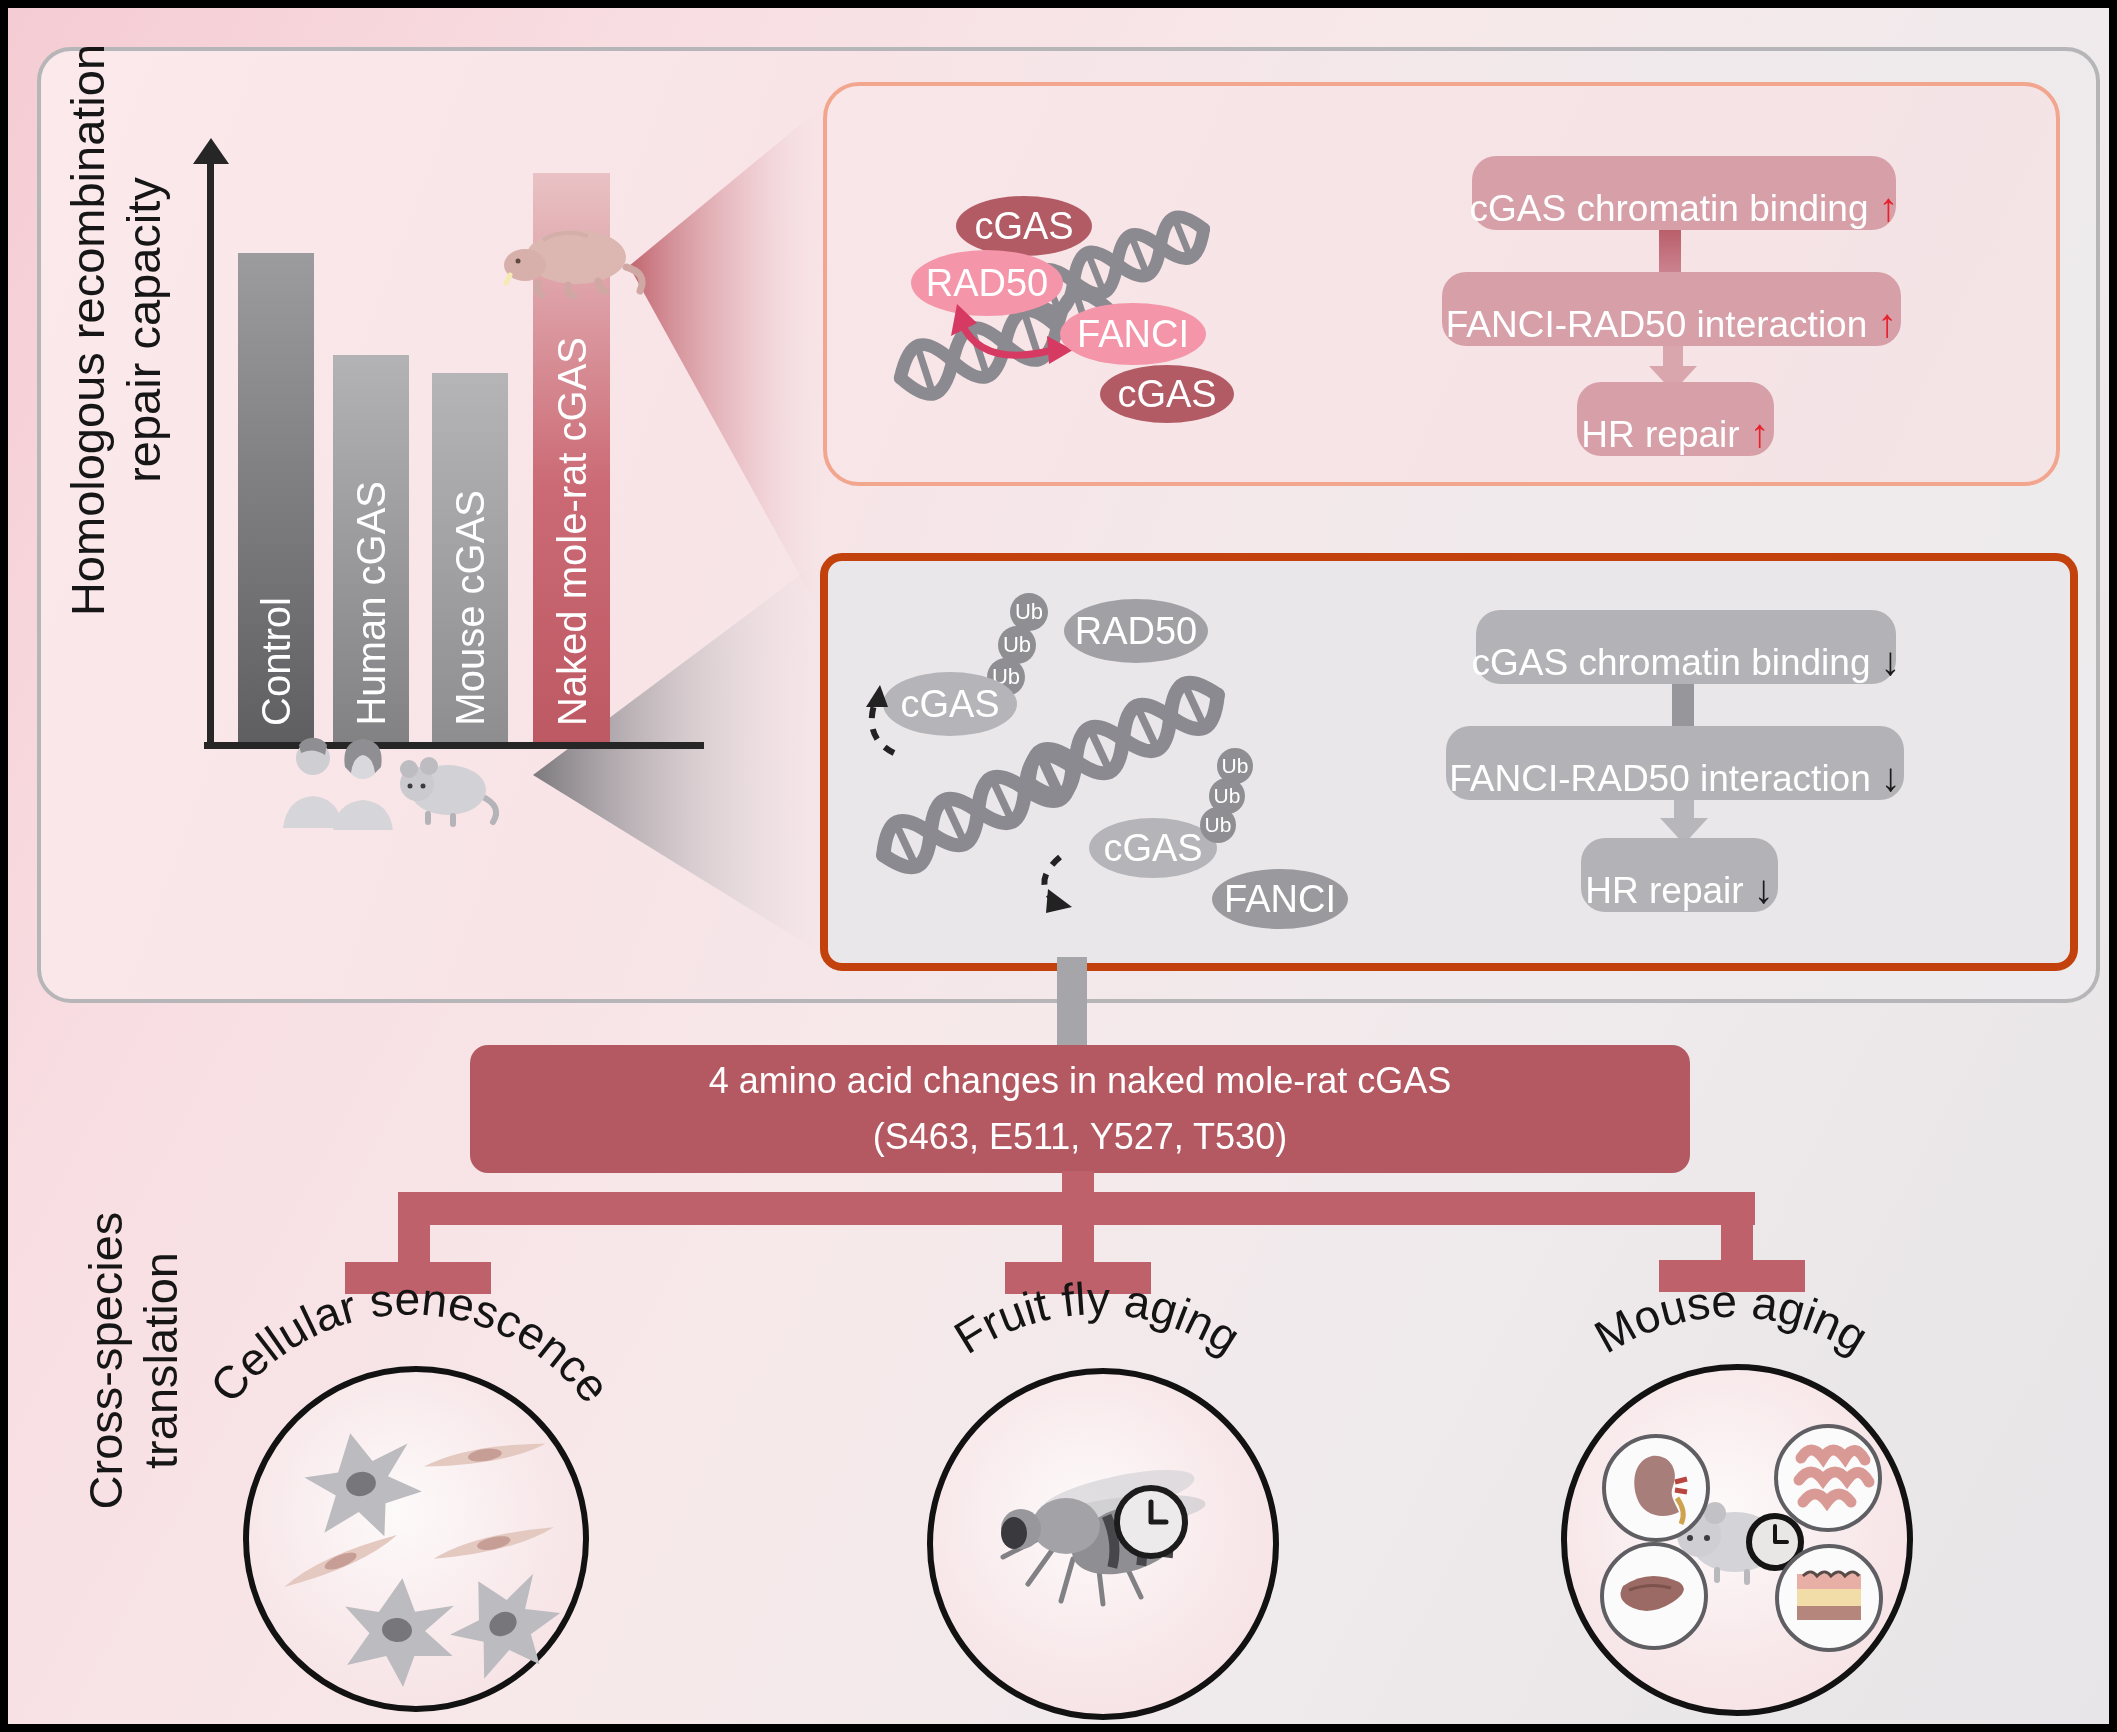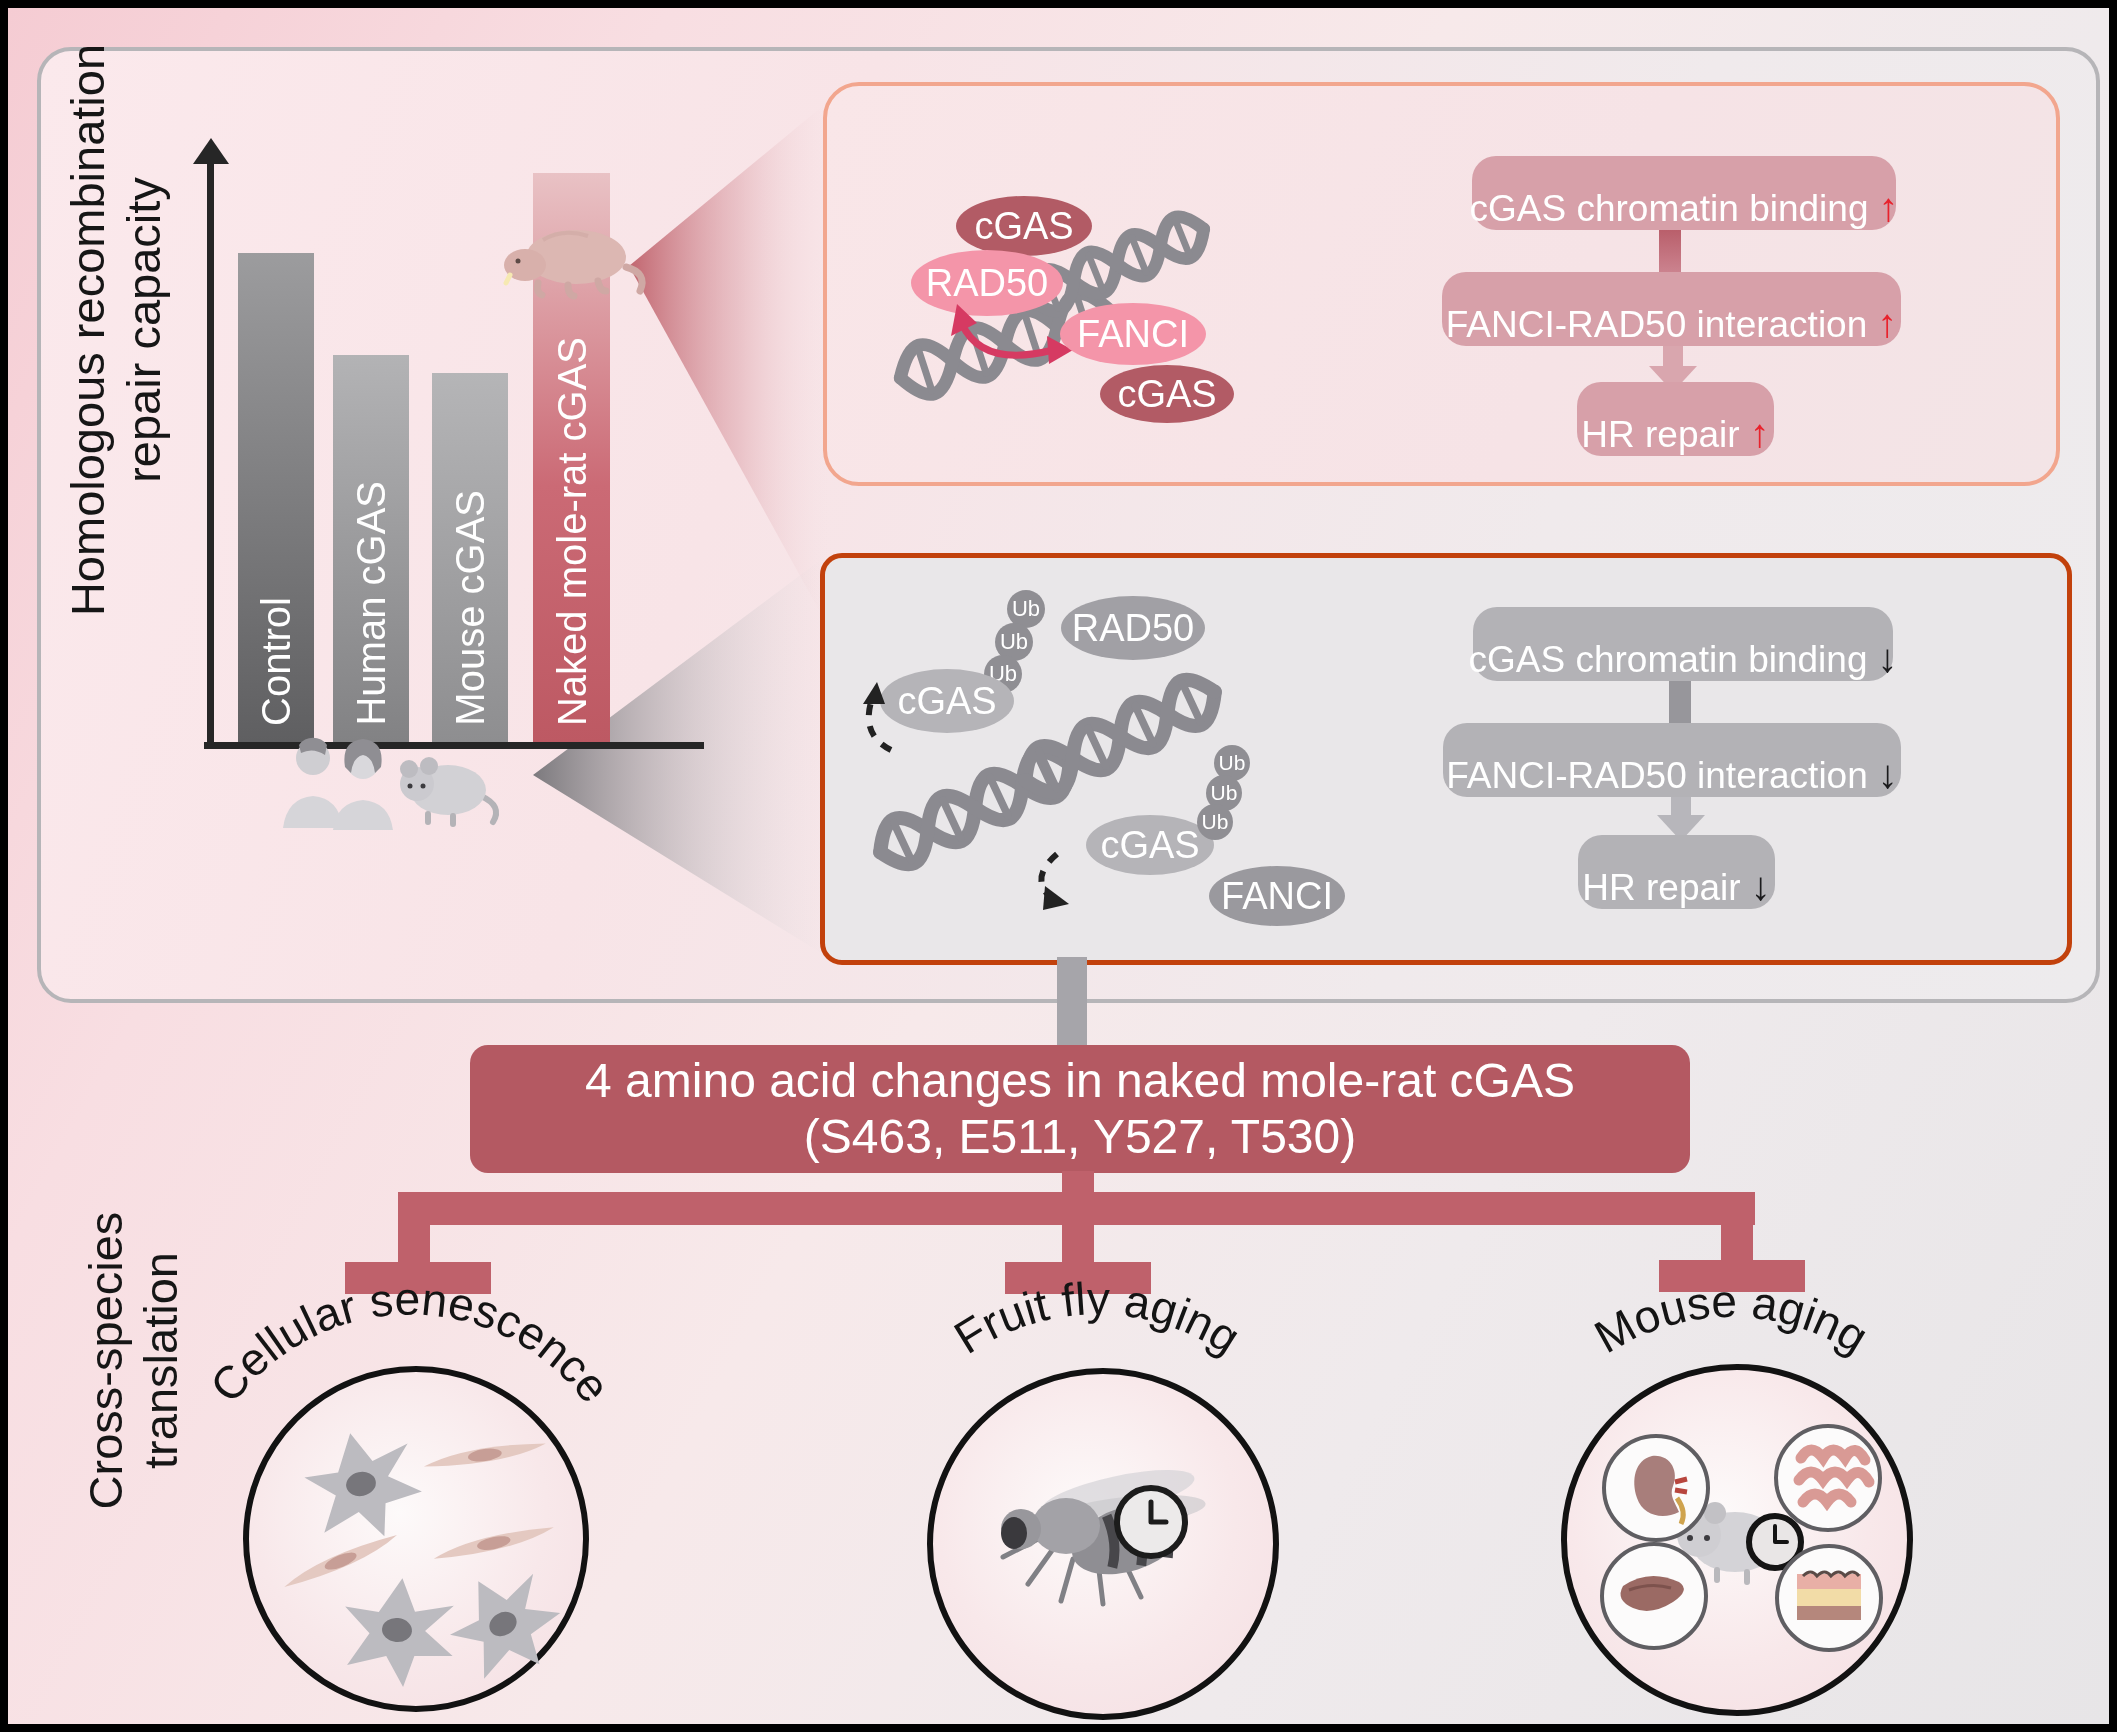--- a/index.html
+++ b/index.html
@@ -4,37 +4,37 @@
 <style>
   html,body{margin:0;padding:0;}
   .stage{position:relative;width:2117px;height:1732px;background:#000;overflow:hidden;
          font-family:"Liberation Sans", sans-serif;}
   .canvas{position:absolute;left:8px;top:8px;right:8px;bottom:8px;
           background:linear-gradient(118deg,#f5ccd3 0%,#f8dee2 22%,#f7e9ea 48%,#efeaec 70%,#e7e5e7 100%);}
   .outer-panel{position:absolute;left:37px;top:47px;width:2055px;height:948px;border:4px solid #b6b5b8;
           border-radius:34px;background:linear-gradient(110deg,#fbe9ec 0%,#f8e4e7 35%,#f0eaec 70%,#edebed 100%);}
   .pink-panel{position:absolute;left:823px;top:82px;width:1229px;height:396px;border:4px solid #f2a68e;
           border-radius:36px;background:linear-gradient(115deg,#f9e6e8 0%,#f6e3e6 60%,#f3e4e6 100%);}
-  .gray-panel{position:absolute;left:820px;top:553px;width:1242px;height:402px;border:5px solid #c2410c;
+  .gray-panel{position:absolute;left:820px;top:553px;width:1242px;height:402px;border:8px solid #c2410c;
           border-radius:22px;background:#e9e7e9;}
   .vlabel{position:absolute;color:#161616;text-align:center;transform:rotate(-90deg);}
   .flowbox{position:absolute;border-radius:24px;color:#fff;font-size:37px;text-align:center;
            display:flex;align-items:flex-end;justify-content:center;white-space:nowrap;}
   .flowbox .arr{margin-left:10px;font-size:40px;}
   .pinkbox{background:#d7a0a9;}
   .graybox{background:#b3b2b6;}
   .arr-red{color:#e8222c;}
   .arr-blk{color:#1b1b1d;}
   .bar{position:absolute;bottom:0;}
   .bar span{position:absolute;bottom:16px;left:50%;transform:translateX(-50%) rotate(180deg);
         writing-mode:vertical-rl;color:#fff;font-size:40px;white-space:nowrap;}
   .axis{position:absolute;background:#262626;}
   .branch{position:absolute;background:#bf616b;}
   .banner{position:absolute;left:470px;top:1045px;width:1220px;height:128px;background:#b45962;
-          border-radius:18px;color:#fff;text-align:center;font-size:48px;line-height:56px;
+          border-radius:18px;color:#fff;text-align:center;font-size:36px;line-height:56px;
           display:flex;flex-direction:column;justify-content:center;}
   .circle{position:absolute;border:6px solid #121212;border-radius:50%;
           background:radial-gradient(circle at 45% 42%,#fdfafa 0%,#f8e8ea 55%,#f4dee2 100%);}
   svg{position:absolute;overflow:visible;}
   svg text{font-family:"Liberation Sans", sans-serif;}
 </style>
 </head>
 <body>
 
 <div class="stage">

